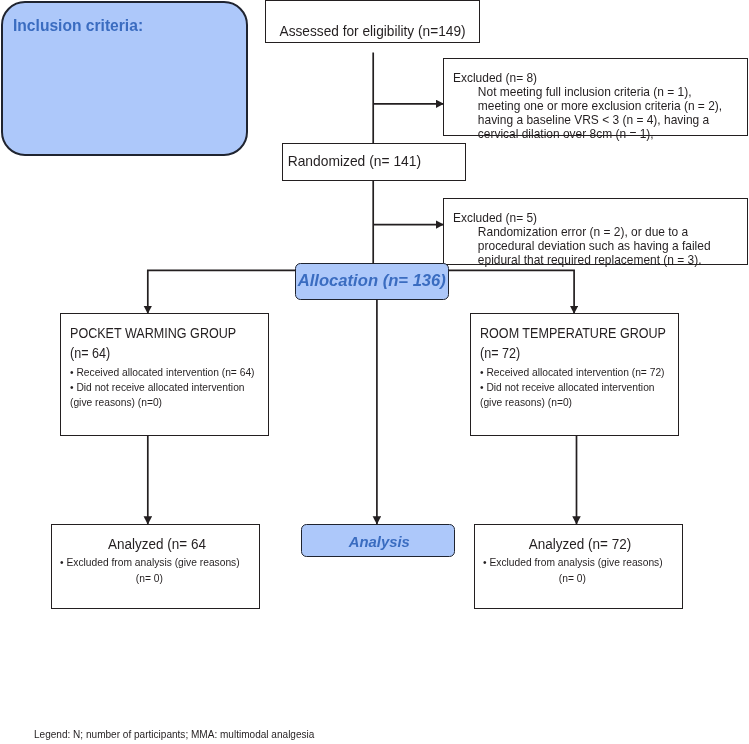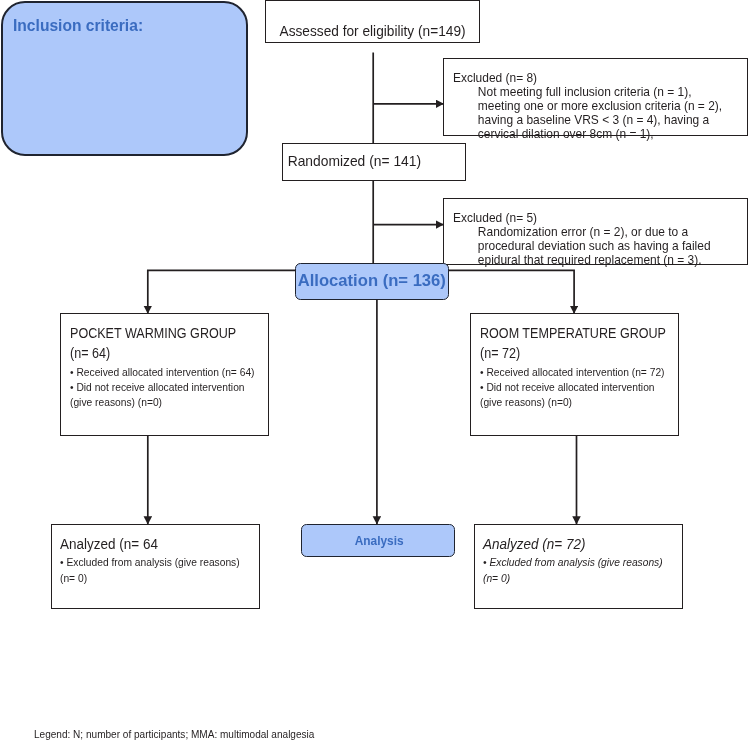--- a/index.html
+++ b/index.html
@@ -1,20 +1,20 @@
 <!DOCTYPE html>
 <html><head>
 <meta charset="utf-8">
 <style>
   html,body{margin:0;padding:0;background:#fff;}
   body{width:749px;height:744px;position:relative;overflow:hidden;
        font-family:"Liberation Sans",sans-serif;color:#231f20;}
   .abs{position:absolute;box-sizing:border-box;}
   .boxw{border:1.6px solid #231f20;background:#fff;}
-  .rb{border:1.7px solid #1f2430;background:#adc8fa;border-radius:5.5px;}
+  .rb{border:1.7px solid #1f2430;background:#adc8fa;border-radius:5.5px;font-style:italic;}
   .connectors{left:0;top:0;pointer-events:none;}
 
   
   .inc-box{left:1px;top:1px;width:247px;height:154.5px;
            background:#adc8fa;border:2.2px solid #1f2430;border-radius:24px;
            padding:16px;}
   .inc-title{position:absolute;left:9.5px;top:12.8px;
              font-size:17px;font-weight:bold;color:#3a6cc0;white-space:nowrap;
              transform:scaleX(.918);transform-origin:left top;}
   .inc-body{position:absolute;left:9.4px;top:35.2px;width:221px;
@@ -49,26 +49,26 @@
   .grp-right{left:470px;}
   .grp-title{font-size:13.8px;line-height:19.8px;white-space:nowrap;
              transform:scaleX(.911);transform-origin:left center;}
   .grp-b{font-size:11.4px;line-height:15.2px;white-space:nowrap;
          transform:scaleX(.90);transform-origin:left center;}
   .grp-b.b1{margin-top:1.7px;}
 
   
   .analysis{left:301px;top:524px;width:154px;height:32.5px;
             display:flex;align-items:center;justify-content:center;
-            font-size:12px;font-weight:bold;color:#3a6cc0;}
+            font-size:15px;font-weight:bold;color:#3a6cc0;}
   .analysis span{display:inline-block;transform:scaleX(.99) translate(1.5px,1.3px);white-space:nowrap;}
 
   
-  .anz{left:50.5px;top:523.8px;width:209px;height:84.8px;padding:11px 0 0 8.5px;}
-  .anz-right{left:473.5px;font-style:italic;}
+  .anz{left:50.5px;top:523.8px;width:209px;height:84.8px;padding:11px 0 0 8.5px;text-align:center;}
+  .anz-right{left:473.5px;}
   .anz-title{font-size:13.8px;line-height:18.4px;white-space:nowrap;
              transform:scaleX(.978);transform-origin:left center;}
   .anz-b{font-size:11.4px;line-height:15.2px;white-space:nowrap;
          transform:scaleX(.90);transform-origin:left center;}
   .anz-b.b1{margin-top:1.2px;}
 
   
   .legend{left:34.2px;top:728.4px;font-size:10.5px;white-space:nowrap;
           transform:scaleX(.957);transform-origin:left top;}
 </style>

